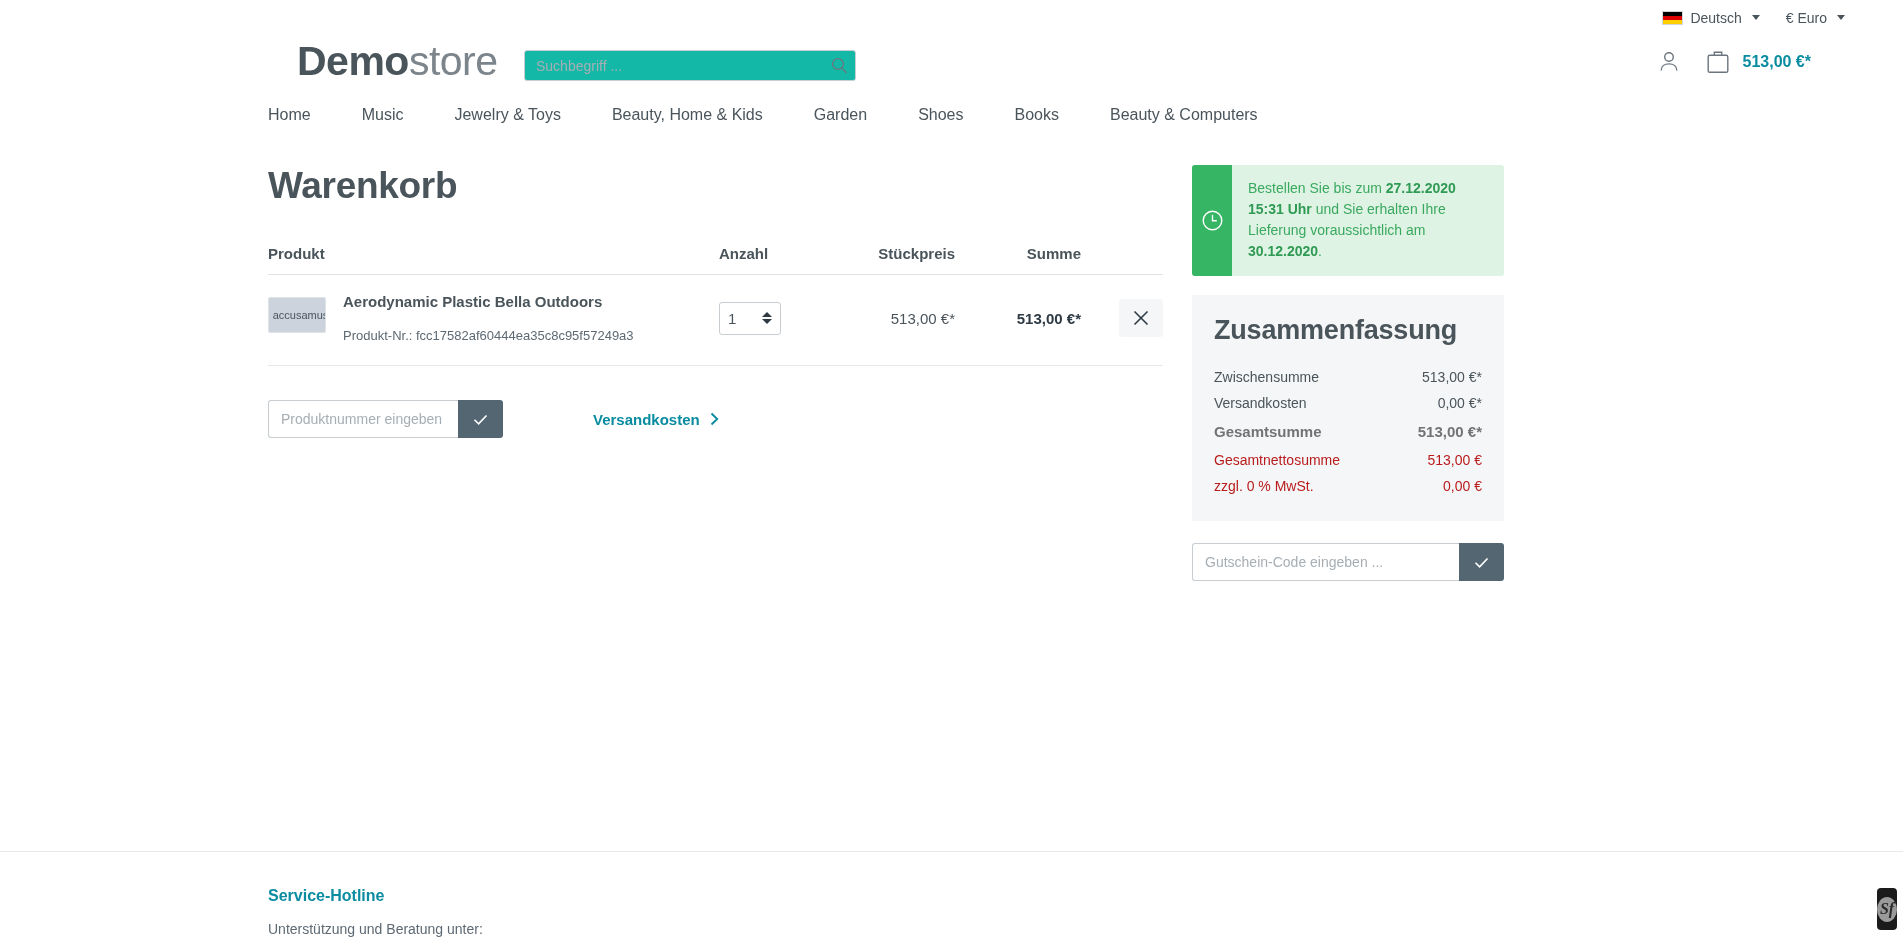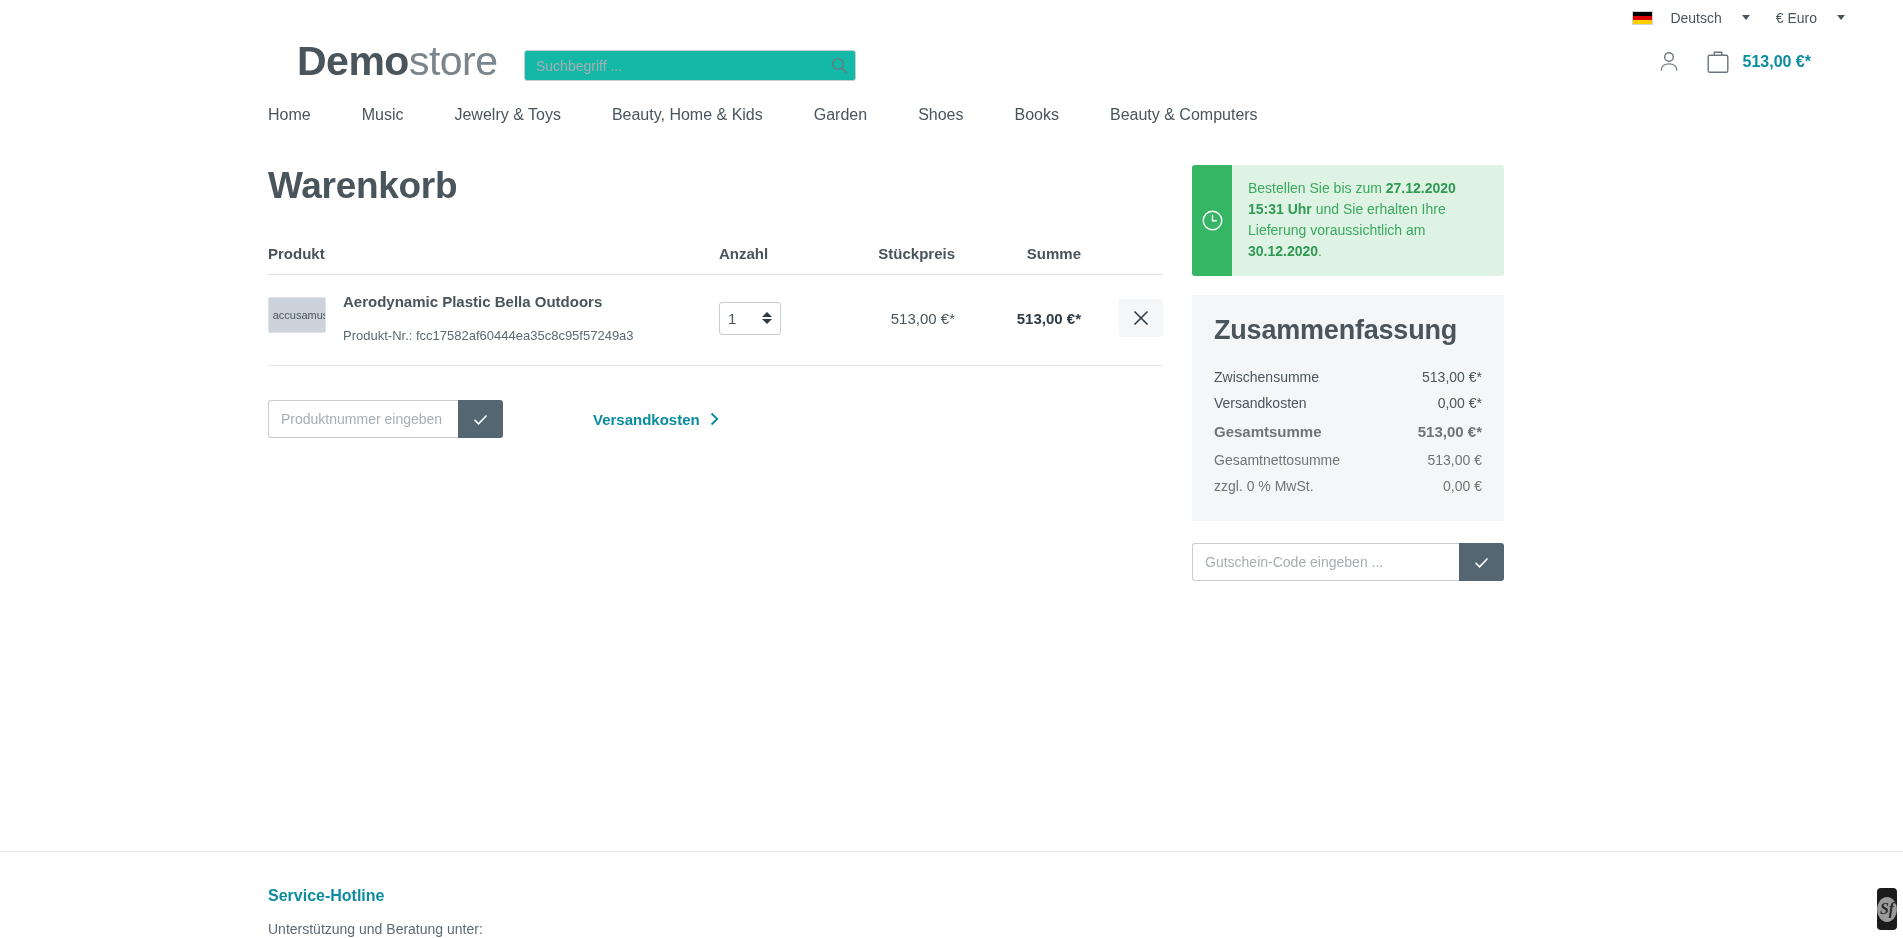--- a/index.html
+++ b/index.html
@@ -15,21 +15,21 @@
 
   
   .topbar {
     height: 35px;
     display: flex; align-items: center; justify-content: flex-end;
     padding-right: 58px;
     font-size: 14px;
     color: #4a545b;
   }
   .topbar-item {
-    display: flex; align-items: center; gap: 17px;
+    display: flex; align-items: center; gap: 7px;
     margin-left: 26px;
     cursor: pointer;
   }
   .flag-de {
     width: 21px; height: 14px;
     display: inline-block;
     background: linear-gradient(to bottom, #000 0 33.3%, #dd0000 33.3% 66.6%, #ffce00 66.6% 100%);
     border: 1px solid #cfd5d8;
   }
   .caret {
@@ -270,21 +270,21 @@
     font-size: 27px; font-weight: bold; color: #4a545b;
     margin-bottom: 18px;
     letter-spacing: -0.2px;
   }
   .sum-row {
     display: flex; justify-content: space-between;
     font-size: 14px; color: #4a545b;
     padding: 5px 0;
   }
   .sum-row.total { font-weight: bold; font-size: 15px; color: #737373; padding: 7px 0; }
-  .sum-row.muted { color: #737373; }
+  .sum-row.muted { color: #b91c1c; }
 
   .voucher-group { display: flex; margin-top: 22px; }
   .voucher-input {
     flex: 1; height: 38px;
     border: 1px solid #c7cdd1; border-right: none;
     border-radius: 3px 0 0 3px;
     padding: 0 12px;
     font-size: 14px;
     font-family: "Liberation Sans", sans-serif;
     color: #4a545b;

